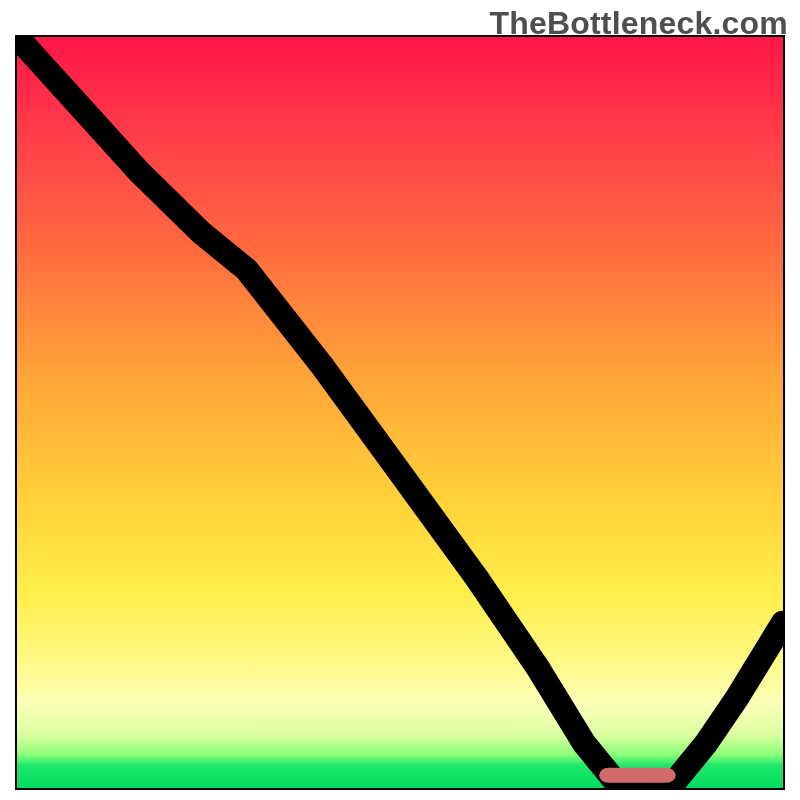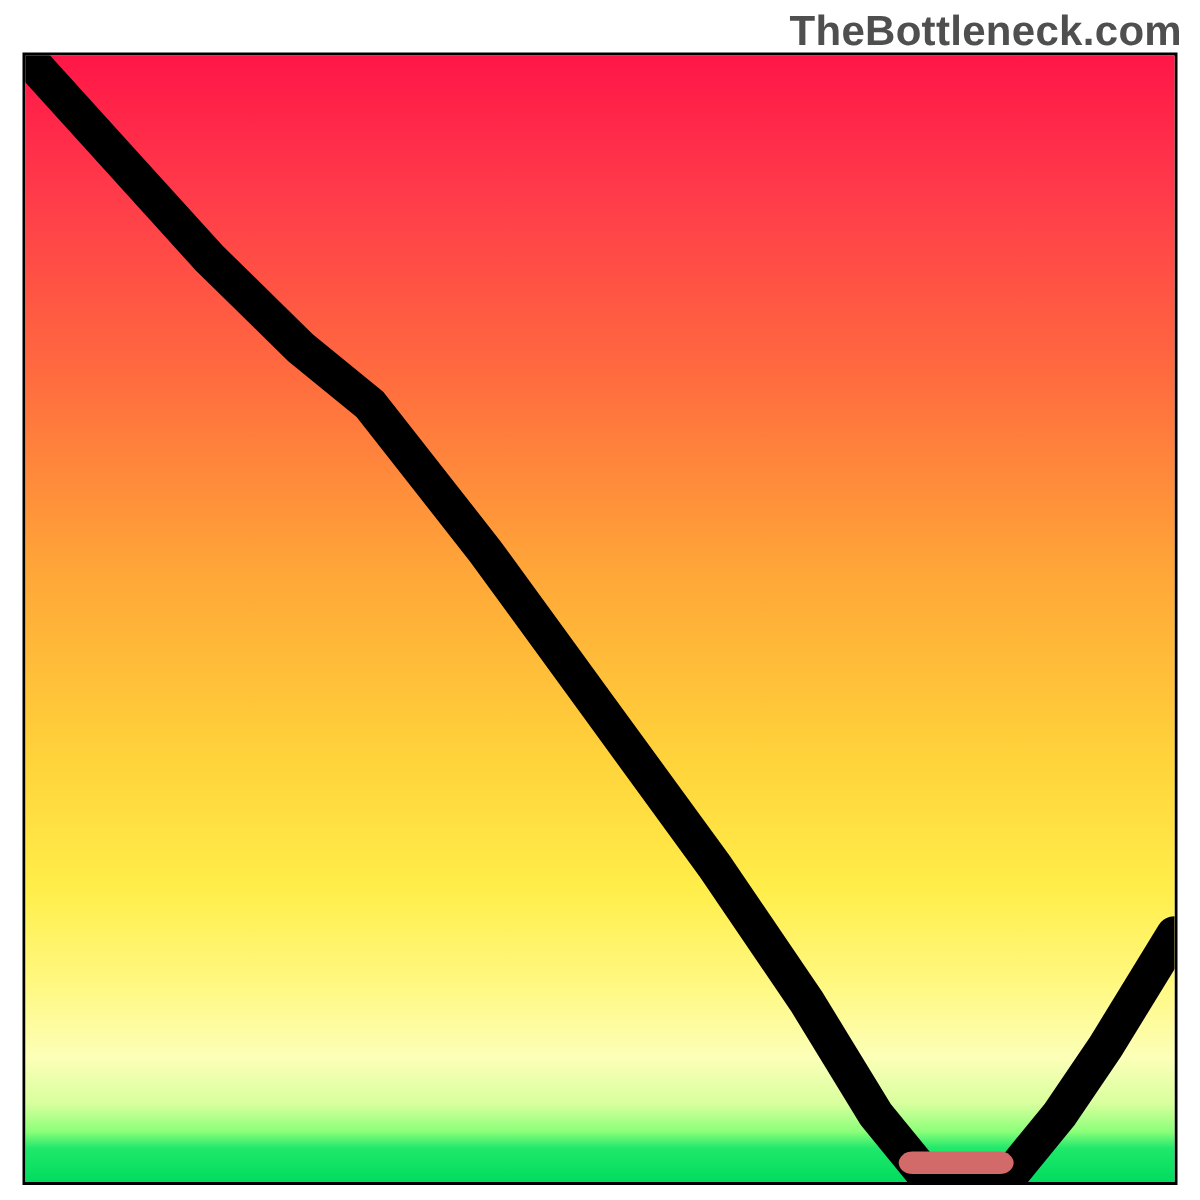--- a/index.html
+++ b/index.html
@@ -14,21 +14,21 @@
   .frame {
     position: relative;
     width: 800px;
     height: 800px;
     box-sizing: border-box;
   }
   .watermark {
     position: absolute;
     top: 5px;
     right: 12px;
-    font-size: 28px;
+    font-size: 32px;
     font-weight: 600;
     color: #4f4f4f;
     letter-spacing: 0.2px;
   }
   .chart-outer {
     position: absolute;
     top: 35px;
     left: 15px;
     width: 770px;
     height: 755px;

